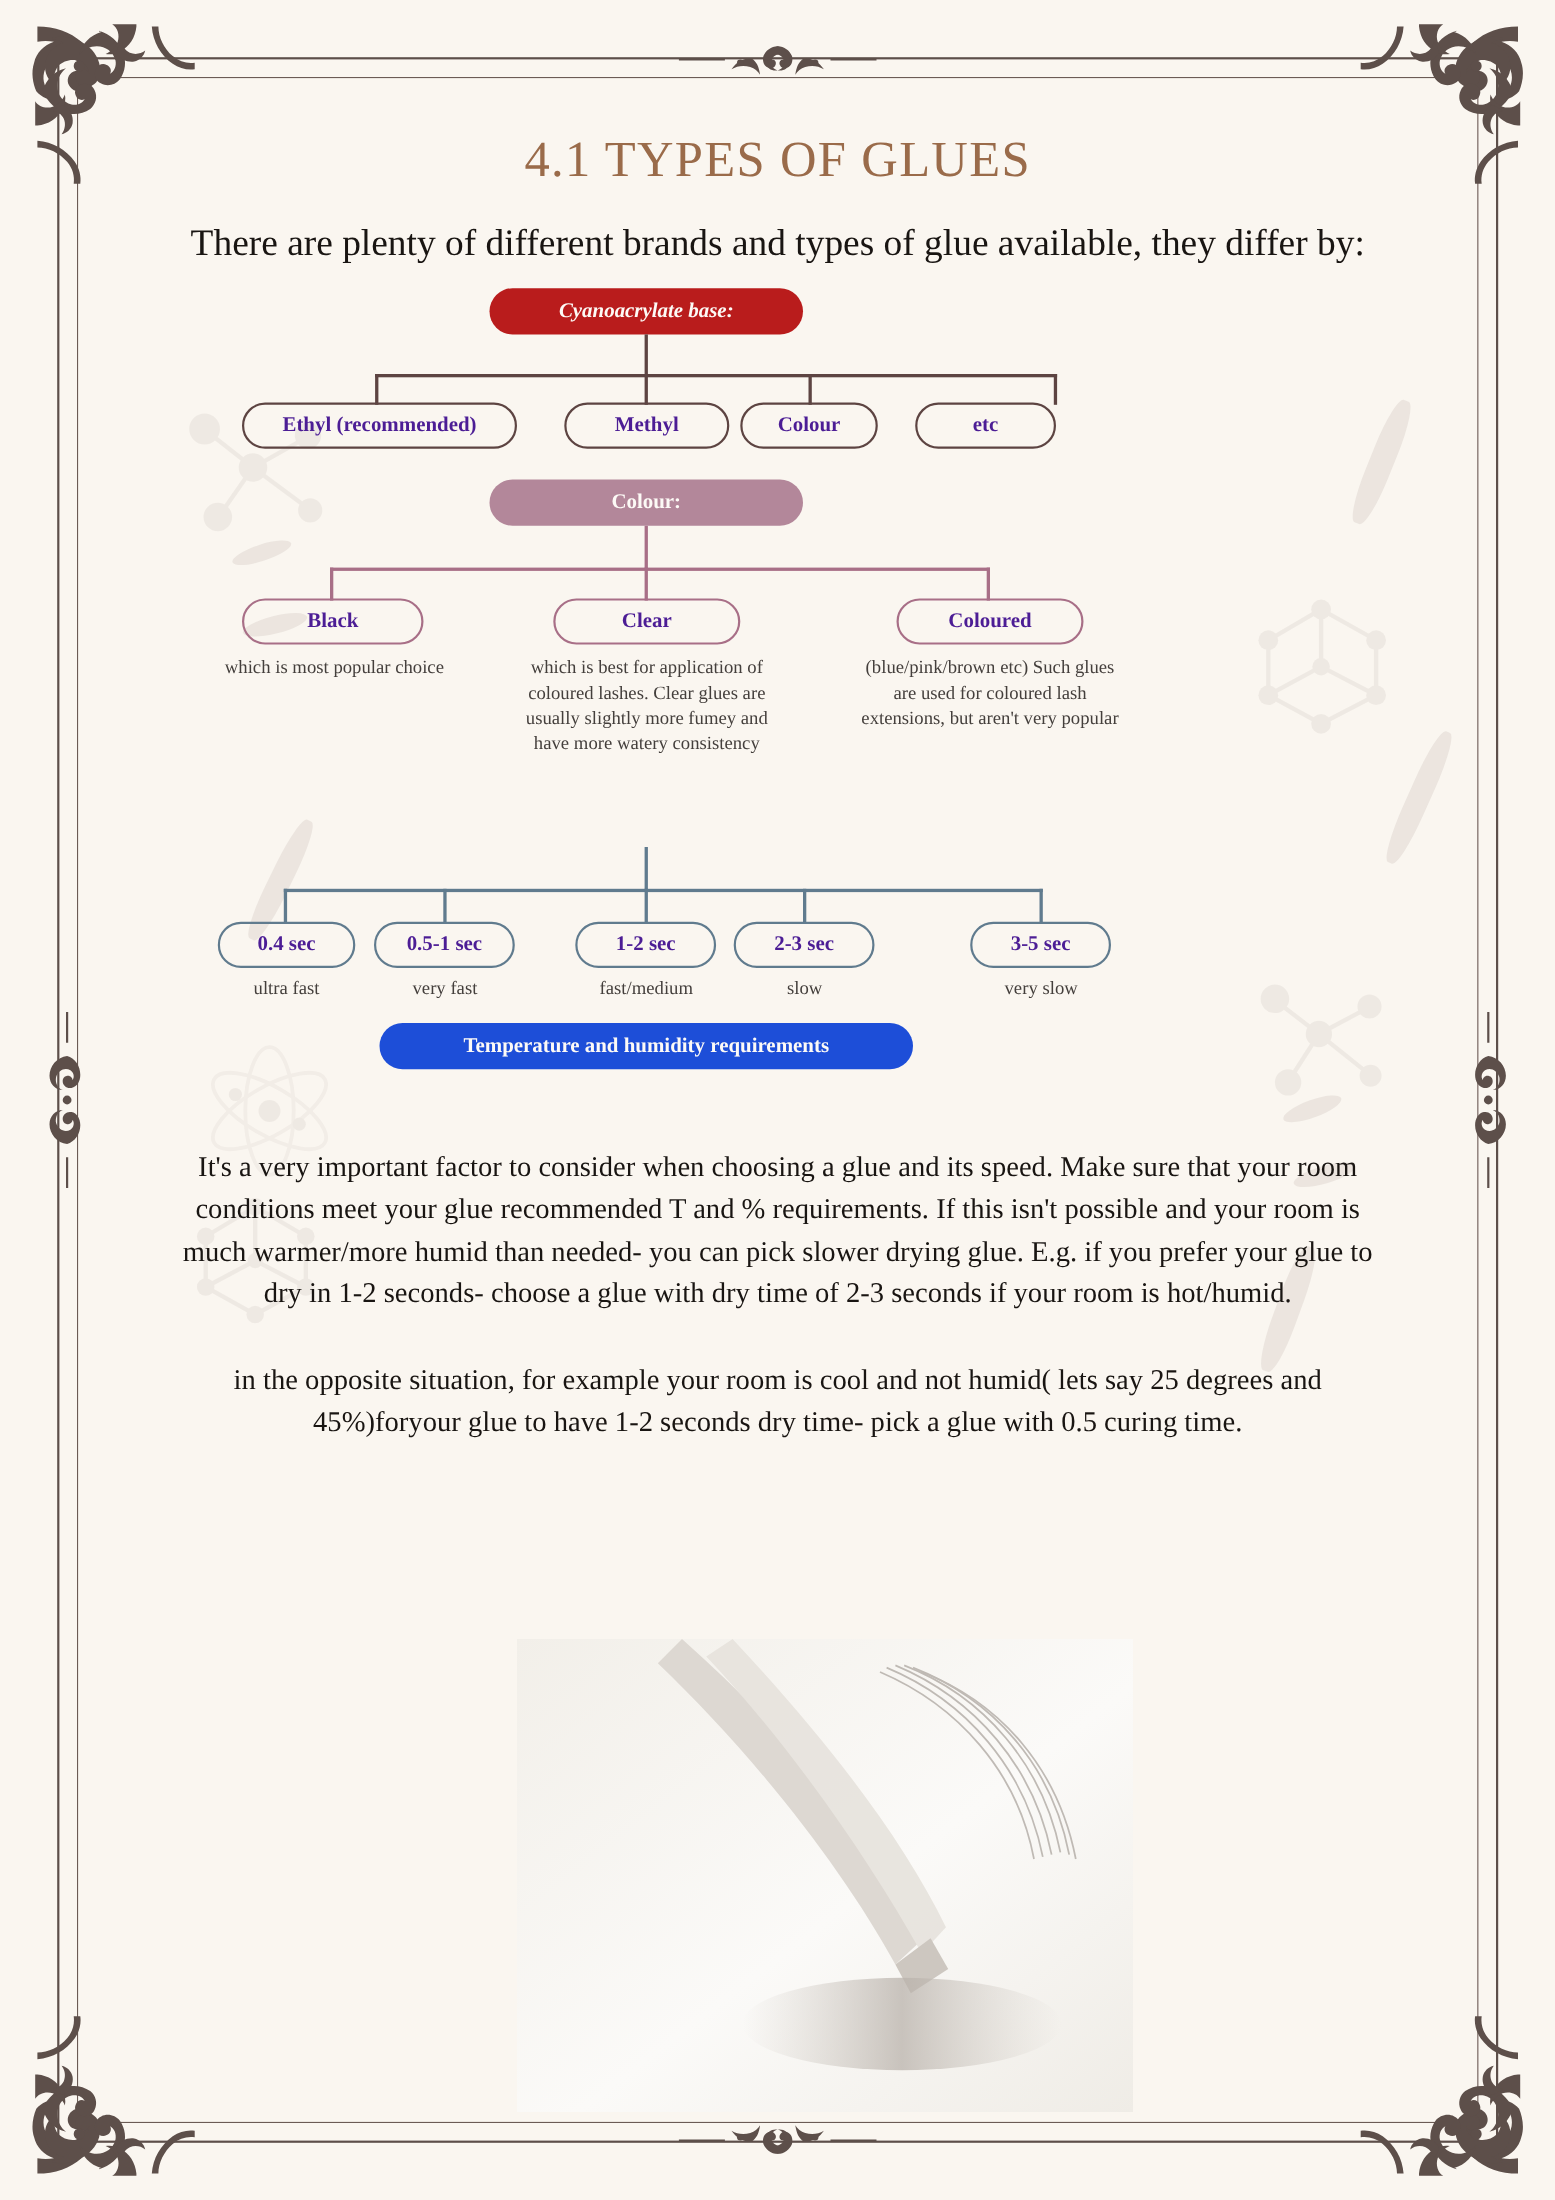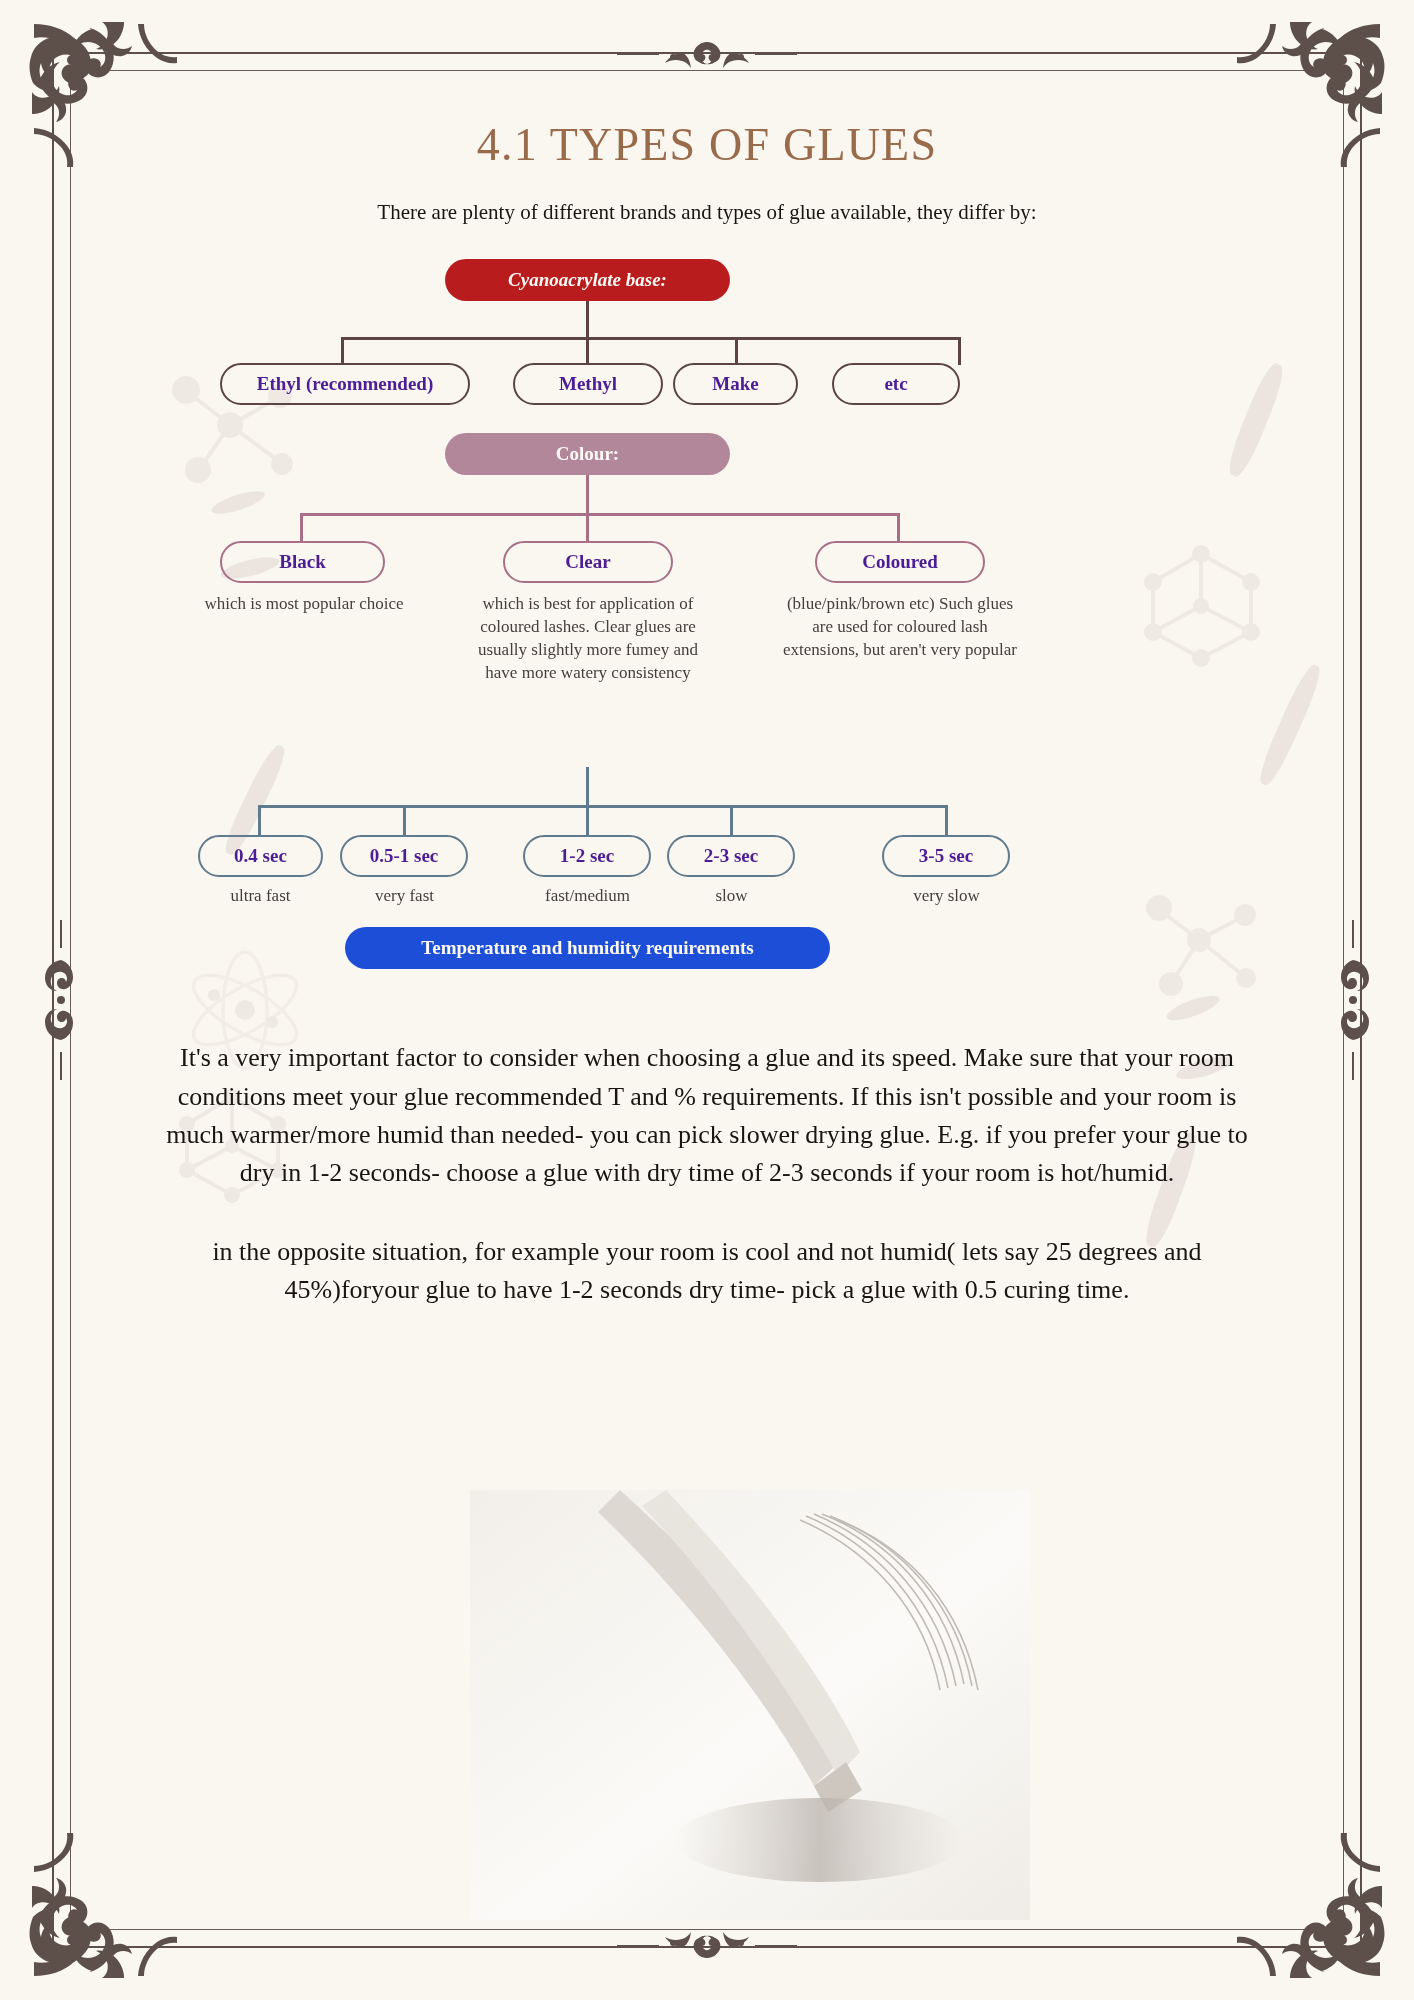--- a/index.html
+++ b/index.html
@@ -80,24 +80,24 @@
     color: #9a6b4a;
     font-size: 46px;
     letter-spacing: 1.2px;
     font-weight: 400;
     font-family: "Liberation Serif", "DejaVu Serif", serif;
     margin: 0 0 26px 0;
     line-height: 1.1;
   }
   .intro {
     text-align: center;
-    font-size: 21px;
+    font-size: 34px;
     color: #191512;
     line-height: 1.45;
-    margin: 0 auto 22px auto;
+    margin: 0 auto 6px auto;
     width: 1120px;
   }
 
   
   .chart { position: relative; width: 1194px; }
 
   .pill {
     display: inline-block;
     border-radius: 999px;
     color: #fdfaf6;
@@ -438,21 +438,21 @@
 
       <div class="line l-base" style="left:476px; top:52px;  width:3px;   height:38px;"></div>
       <div class="line l-base" style="left:231px; top:88px;  width:620px; height:3px;"></div>
       <div class="line l-base" style="left:231px; top:88px;  width:3px;   height:28px;"></div>
       <div class="line l-base" style="left:476px; top:88px;  width:3px;   height:28px;"></div>
       <div class="line l-base" style="left:625px; top:88px;  width:3px;   height:28px;"></div>
       <div class="line l-base" style="left:848px; top:88px;  width:3px;   height:28px;"></div>
 
       <div class="node n-base abs" style="left:110px; top:114px; width:250px; height:42px;">Ethyl (recommended)</div>
       <div class="node n-base abs" style="left:403px; top:114px; width:150px; height:42px;">Methyl</div>
-      <div class="node n-base abs" style="left:563px; top:114px; width:125px; height:42px;">Make</div>
+      <div class="node n-base abs" style="left:563px; top:114px; width:125px; height:42px;">Colour</div>
       <div class="node n-base abs" style="left:722px; top:114px; width:128px; height:42px;">etc</div>
     </div>
 
     <div class="chart" style="height:290px;">
 
       <div class="pill c-colour abs" style="left:335px; top:4px; width:285px; height:42px; line-height:42px; font-size:19px;">Colour:</div>
 
       <div class="line l-colour" style="left:476px; top:46px;  width:3px;   height:40px;"></div>
       <div class="line l-colour" style="left:190px; top:84px;  width:600px; height:3px;"></div>
       <div class="line l-colour" style="left:190px; top:84px;  width:3px;   height:30px;"></div>

